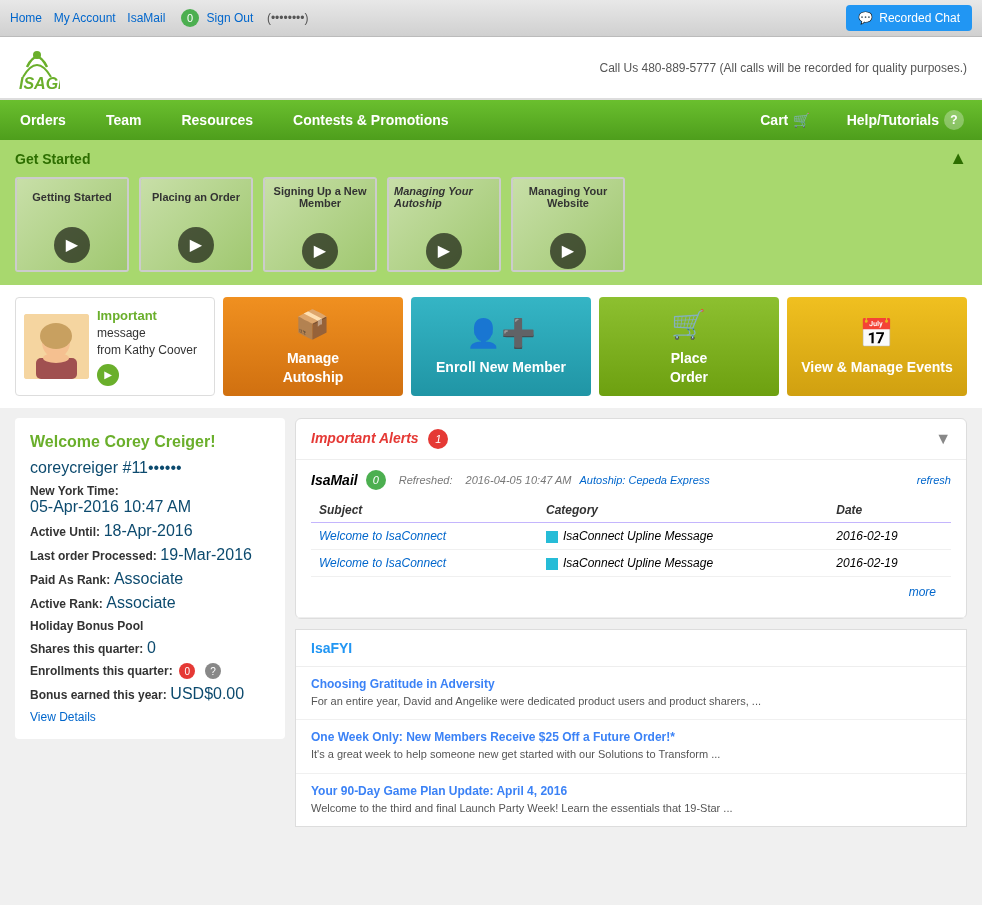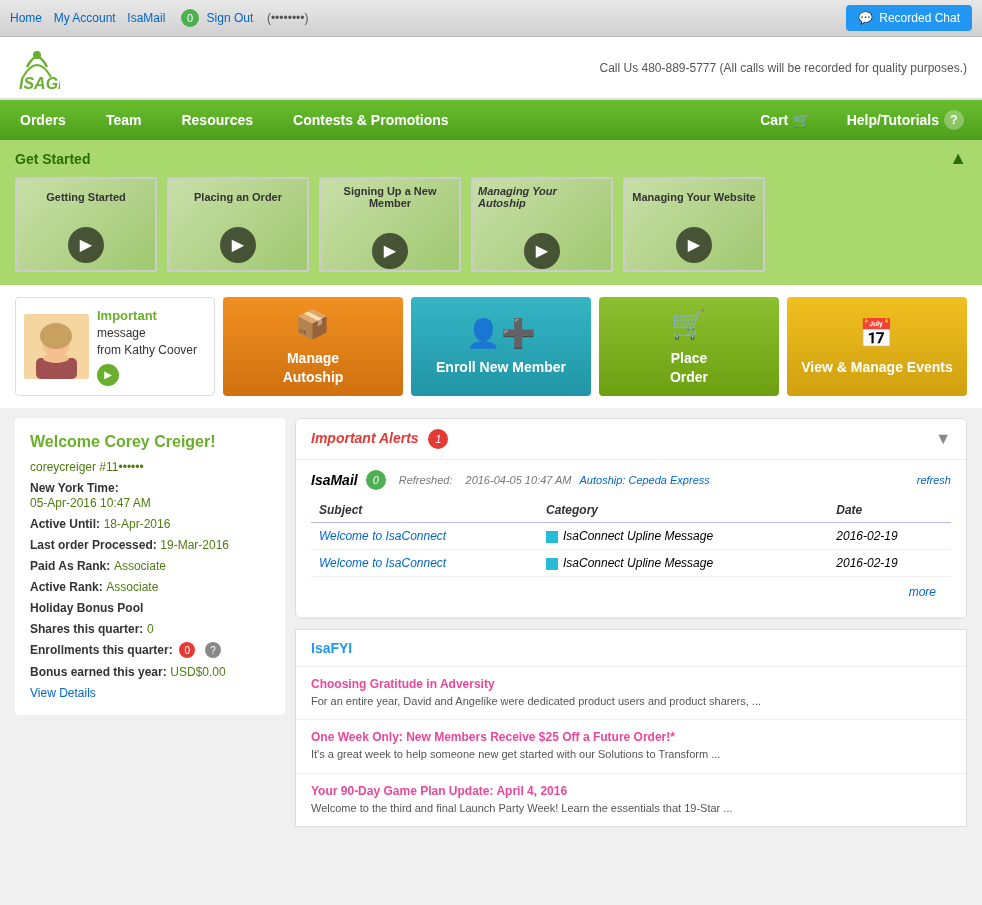--- a/index.html
+++ b/index.html
@@ -120,21 +120,21 @@
     .toggle-btn { color: #2d6e00; cursor: pointer; font-size: 18px; }
     .video-grid {
       display: flex;
       gap: 10px;
       padding-bottom: 5px;
     }
     .video-thumb {
       background: #ec4899;
       border: 2px solid #ccc;
       border-radius: 3px;
-      width: 142px;
+      width: 114px;
       height: 95px;
       position: relative;
       cursor: pointer;
       overflow: hidden;
       flex-shrink: 0;
     }
     .video-thumb-inner {
       background: linear-gradient(135deg, #c8dfa8, #a0c870);
       width: 100%;
       height: 100%;
@@ -246,21 +246,21 @@
       width: 270px;
       flex-shrink: 0;
       background: white;
       border-radius: 4px;
       padding: 15px;
       margin-right: 10px;
       height: fit-content;
     }
     .welcome-name { color: #6aaf2b; font-size: 16px; font-weight: bold; margin-bottom: 8px; }
     .sidebar-label { font-weight: bold; color: #333; font-size: 12px; }
-    .sidebar-value { color: #4d7c0f; font-size: 12px; }
+    .sidebar-value { color: #0c4a6e; font-size: 16px; }
     .info-row { margin-bottom: 6px; }
     .view-details-link { color: #0066cc; text-decoration: none; font-size: 12px; }
     .help-icon-sm {
       display: inline-flex;
       align-items: center;
       justify-content: center;
       background: #888;
       color: white;
       border-radius: 50%;
       width: 16px; height: 16px;
@@ -350,21 +350,21 @@
       border-radius: 0;
       border: 1px solid #ddd;
     }
     .isafyi-header {
       padding: 10px 15px;
       border-bottom: 1px solid #eee;
     }
     .isafyi-title { color: #2196F3; font-size: 14px; font-weight: bold; }
     .fyi-item { padding: 10px 15px; border-bottom: 1px solid #f0f0f0; }
     .fyi-item:last-child { border-bottom: none; }
-    .fyi-link { color: #ec4899; text-decoration: none; font-size: 12px; font-weight: bold; display: block; margin-bottom: 3px; }
+    .fyi-link { color: #3b82f6; text-decoration: none; font-size: 12px; font-weight: bold; display: block; margin-bottom: 3px; }
     .fyi-desc { color: #555; font-size: 11px; line-height: 1.4; }
 
     
     .logo-area {
       display: flex;
       align-items: center;
       gap: 5px;
     }
     .logo-svg-wrap {
       display: flex;

